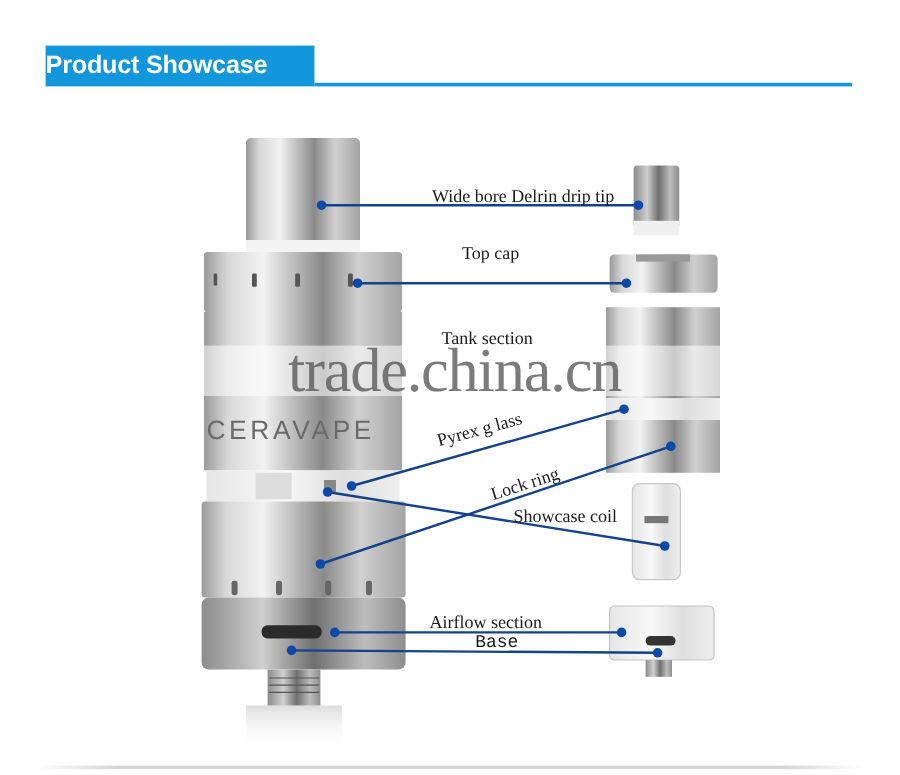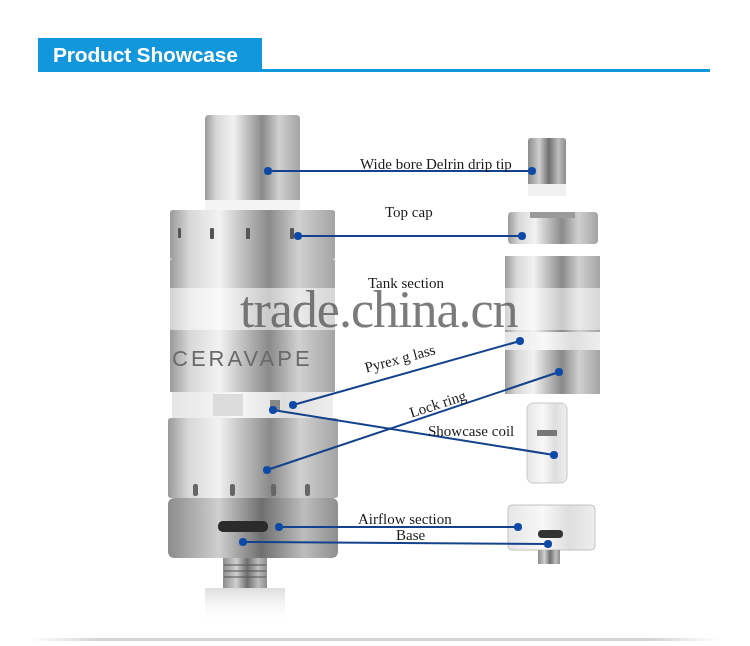--- a/index.html
+++ b/index.html
@@ -1,17 +1,17 @@
 <!DOCTYPE html>
 <html><head>
 <meta charset="utf-8">
 <style>
   html, body { margin: 0; padding: 0; background: #ffffff; }
   body { width: 750px; height: 646px; position: relative; overflow: hidden; font-family: "Liberation Sans", sans-serif; }
-  .header-tab { position: absolute; left: 38px; top: 38px; width: 224px; height: 34px; background: #1296dc; color: #fff; font-weight: bold; font-size: 21px; line-height: 34px; padding-left: 15px; box-sizing: border-box; letter-spacing: -0.2px; }
+  .header-tab { position: absolute; left: 38px; top: 38px; width: 224px; height: 34px; background: #1296dc; color: #fff; font-weight: bold; font-size: 21px; line-height: 34px; padding-left: 0; box-sizing: border-box; letter-spacing: -0.2px; }
   .header-rule { position: absolute; left: 262px; top: 69px; width: 448px; height: 3px; background: #1296dc; }
   .bottom-rule { position: absolute; left: 30px; top: 638px; width: 690px; height: 3px; background: linear-gradient(to right, rgba(200,200,200,0), #d4d4d4 10%, #d4d4d4 90%, rgba(200,200,200,0)); }
   svg.stage { position: absolute; left: 0; top: 0; }
   .label { position: absolute; font-family: "Liberation Serif", "DejaVu Serif", serif; font-size: 15px; color: #1a1a1a; white-space: nowrap; }
   .watermark { position: absolute; left: 155px; top: 288px; width: 445px; height: 42px; background: rgba(255,255,255,0.55); }
   .watermark-text { position: absolute; left: 240px; top: 280px; font-family: Liberation Serif, serif; font-size: 52px; color: rgba(90,90,90,0.8); letter-spacing: -1px; }
 </style>
 </head>
 <body>
 
@@ -128,18 +128,18 @@
   </g>
 </svg>
 
 <div class="label" style="left:318px; top:156px;margin-left:42px;">Wide bore Delrin drip tip</div>
 <div class="label" style="left:385px; top:204px;">Top cap</div>
 <div class="label" style="left:368px; top:275px;text-align:right;">Tank section</div>
 <div class="label" style="left:365px; top:360px; transform: rotate(-15deg); transform-origin: left center;">Pyrex g lass</div>
 <div class="label" style="left:410px; top:405px; transform: rotate(-18deg); transform-origin: left center;">Lock ring</div>
 <div class="label" style="left:428px; top:423px;">Showcase coil</div>
 <div class="label" style="left:358px; top:511px;">Airflow section</div>
-<div class="label" style="left:396px; top:527px;">Base</div>
+<div class="label" style="left:396px; top:527px;font-family:Liberation Mono, monospace;">Base</div>
 
 <div class="watermark"></div>
 <div class="watermark-text">trade.china.cn</div>
 
 <div class="bottom-rule"></div>
 
 </body></html>

